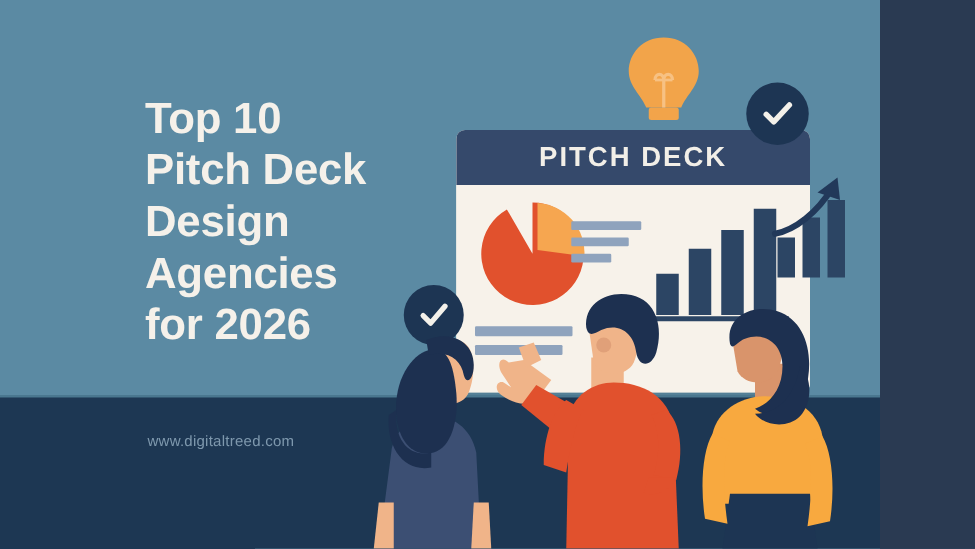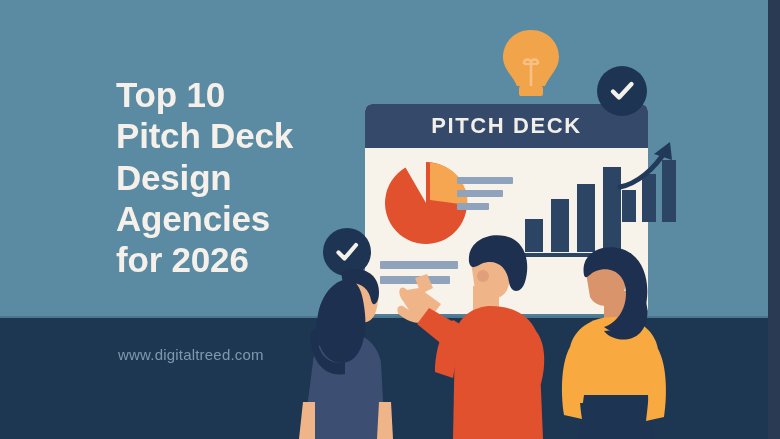--- a/index.html
+++ b/index.html
@@ -2,21 +2,21 @@
 <html><head>
 <meta charset="utf-8">
 <style>
   html, body {
     margin: 0;
     padding: 0;
     background: #2a3a52;
   }
   #canvas {
     position: relative;
-    width: 768px;
+    width: 704px;
     height: 439px;
     overflow: hidden;
     font-family: "Liberation Sans", sans-serif;
     background: #5b8aa3;
   }
   
   .wall {
     position: absolute;
     left: 0; top: 0;
     width: 780px; height: 318px;
@@ -44,21 +44,21 @@
     font-size: 35px;
     font-weight: 700;
     line-height: 1.18;
     letter-spacing: -0.2px;
     white-space: pre-line;
   }
   .watermark {
     position: absolute;
     left: 118px; top: 346px;
     color: #8fa9bd;
-    font-size: 15px;
+    font-size: 12px;
     letter-spacing: .2px;
     opacity: .85;
   }
   
   .board {
     position: absolute;
     left: 365px; top: 104px;
     width: 283px; height: 210px;
     border-radius: 7px;
     background: #f5f0e8;

